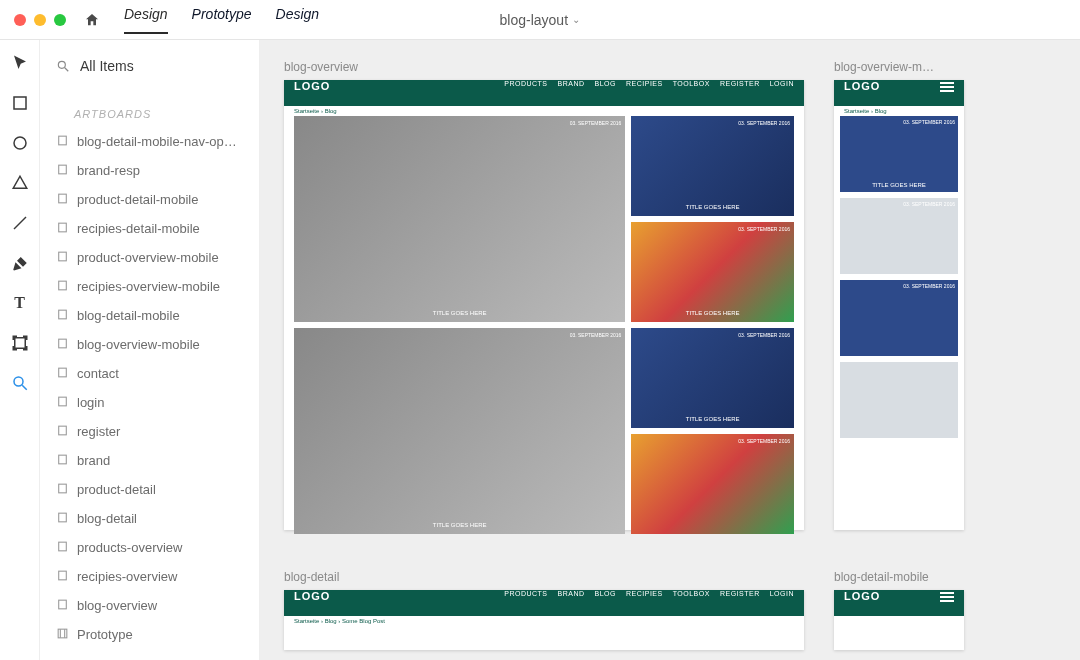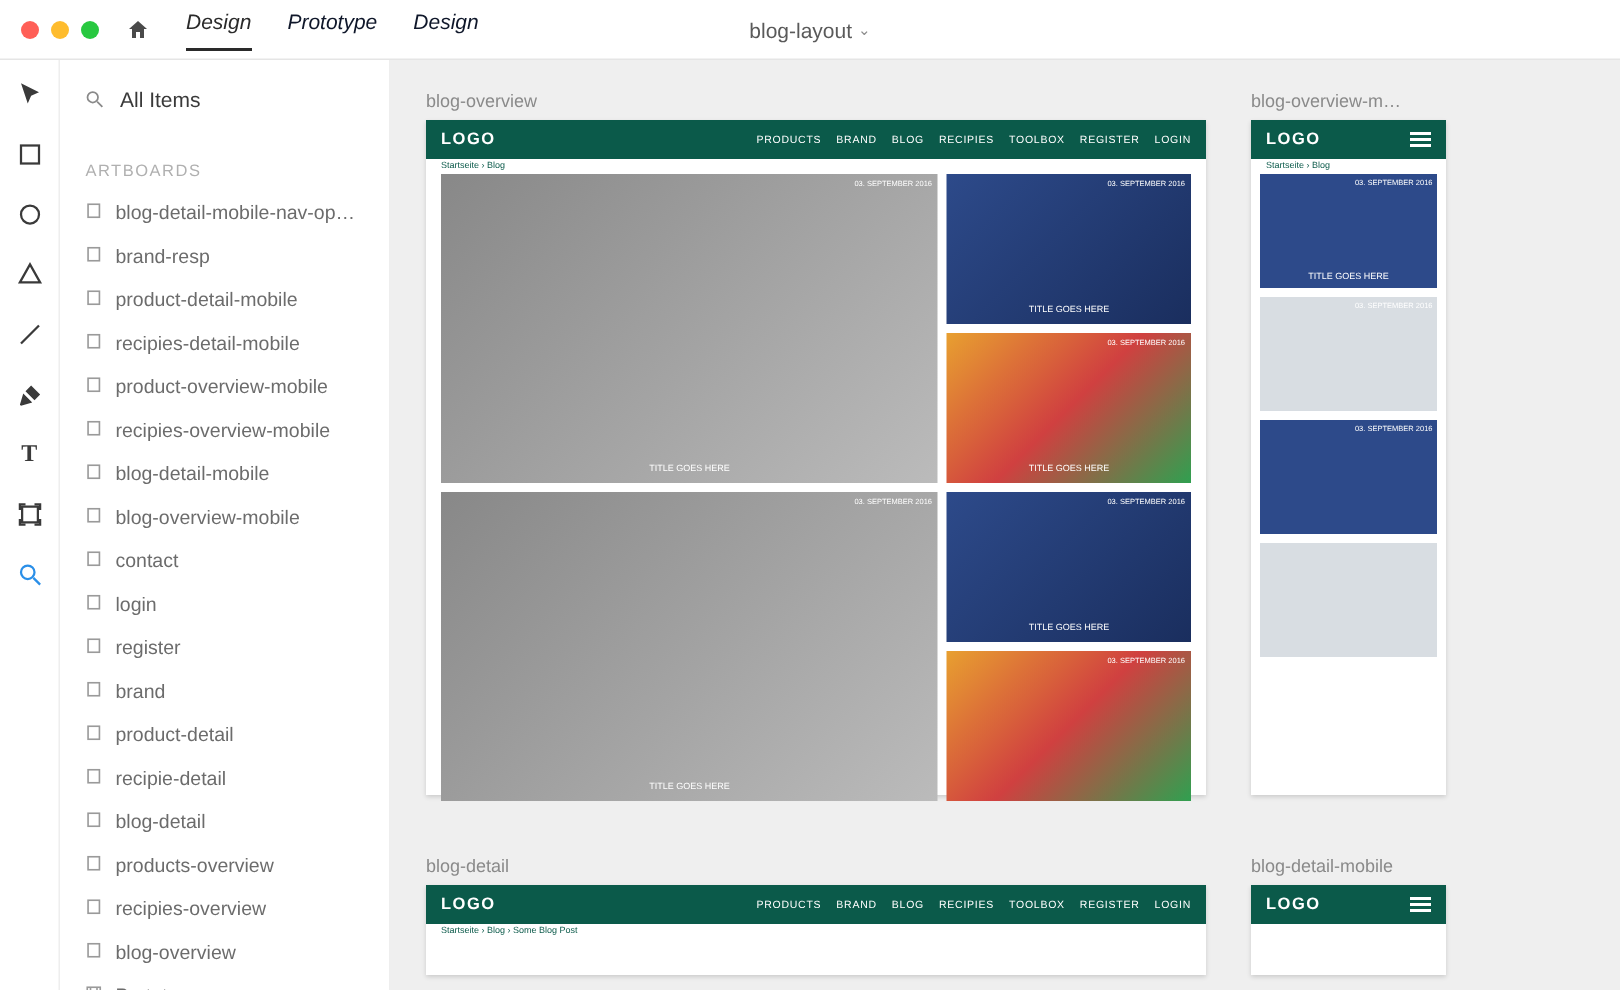--- a/index.html
+++ b/index.html
@@ -21,37 +21,37 @@
 .main{flex:1;display:flex;overflow:hidden;}
 .toolstrip{width:40px;background:#fff;border-right:1px solid #eee;display:flex;flex-direction:column;align-items:center;padding-top:14px;gap:22px;}
 .toolstrip .tool{width:18px;height:18px;color:#3a3a3a;display:flex;align-items:center;justify-content:center;cursor:pointer;}
 .toolstrip .tool.sel{color:#2a8fe8;}
 
 .leftpanel{width:220px;background:#fff;border-right:1px solid #eee;padding:14px 10px;overflow-y:auto;}
 .search-row{display:flex;align-items:center;gap:10px;padding:4px 6px;margin-bottom:30px;}
 .search-row .si{color:#8a8a8a;font-size:14px;}
 .search-row input{border:none;outline:none;flex:1;font-size:14px;color:#3a3a3a;background:transparent;}
 
-.section-label{font-size:11px;letter-spacing:1px;color:#b0b0b0;margin:4px 0 10px 7px;text-transform:uppercase;}
+.section-label{font-size:11px;letter-spacing:1px;color:#b0b0b0;margin:4px 0 10px 24px;text-transform:uppercase;font-style:italic;}
 .ab-list{display:flex;flex-direction:column;gap:6px;}
 .ab-item{display:flex;gap:8px;padding:4px 6px;font-size:13px;color:#6c6c6c;cursor:pointer;border-radius:3px;}
 .ab-icon svg{width:13px;height:13px;color:#9a9a9a;}
 
 
 .canvas{flex:1;background:#efefef;overflow:auto;padding:20px 24px;display:grid;grid-template-columns:520px 140px;gap:40px 30px;align-content:start;}
 .canvas-slot{display:flex;flex-direction:column;gap:6px;}
 .canvas-slot .ab-name{font-size:12px;color:#8a8a8a;}
 .thumb{background:#fff;box-shadow:0 1px 3px rgba(0,0,0,.15);}
 .thumb-lg{width:520px;height:450px;}
 .thumb-sm{width:130px;height:450px;}
 .thumb-lg2{width:520px;height:60px;}
 .thumb-sm2{width:130px;height:60px;}
 
 
-.site-hdr{height:26px;background:#0b5a4a;color:#fff;display:flex;align-items:center;padding:0 10px;font-weight:700;font-family:Arial;font-size:11px;letter-spacing:1px;justify-content:space-between;}
+.site-hdr{height:26px;background:#0b5a4a;color:#fff;display:flex;padding:0 10px;font-weight:700;font-family:Arial;font-size:11px;letter-spacing:1px;justify-content:space-between;}
 .site-hdr .nav{display:flex;gap:10px;font-size:7px;font-weight:400;letter-spacing:.5px;}
 .site-sub{height:10px;font-size:6px;color:#0b5a4a;padding:2px 10px;}
 .grid-body{display:grid;grid-template-columns:1fr 1fr 1fr;grid-auto-rows:100px;gap:6px;padding:0 10px;}
 .grid-body .tile{position:relative;background:#7a8a99;color:#fff;font-size:6px;display:flex;align-items:flex-end;justify-content:center;padding-bottom:6px;}
 .grid-body .tile .date{position:absolute;top:4px;right:4px;font-size:5px;}
 .tile.big{grid-column:span 2;grid-row:span 2;background:linear-gradient(135deg,#888,#bbb);}
 .tile.blue{background:linear-gradient(135deg,#2d4a8a,#1a2e5e);}
 .tile.umb{background:linear-gradient(135deg,#e8a030,#d04040,#30a050);}
 
 .sm-body{display:flex;flex-direction:column;gap:6px;padding:0 6px;}
@@ -246,28 +246,20 @@
           </span>
           <span>brand</span>
         </div>
         <div class="ab-item">
           <span class="ab-icon">
             <svg viewBox="0 0 24 24" fill="none" stroke="currentColor" stroke-width="2">
               <rect x="5" y="4" width="14" height="16"></rect>
             </svg>
           </span>
           <span>product-detail</span>
-        </div>
-        <div class="ab-item">
-          <span class="ab-icon">
-            <svg viewBox="0 0 24 24" fill="none" stroke="currentColor" stroke-width="2">
-              <rect x="5" y="4" width="14" height="16"></rect>
-            </svg>
-          </span>
-          <span>recipie-detail</span>
         </div>
         <div class="ab-item">
           <span class="ab-icon">
             <svg viewBox="0 0 24 24" fill="none" stroke="currentColor" stroke-width="2">
               <rect x="5" y="4" width="14" height="16"></rect>
             </svg>
           </span>
           <span>blog-detail</span>
         </div>
         <div class="ab-item">

